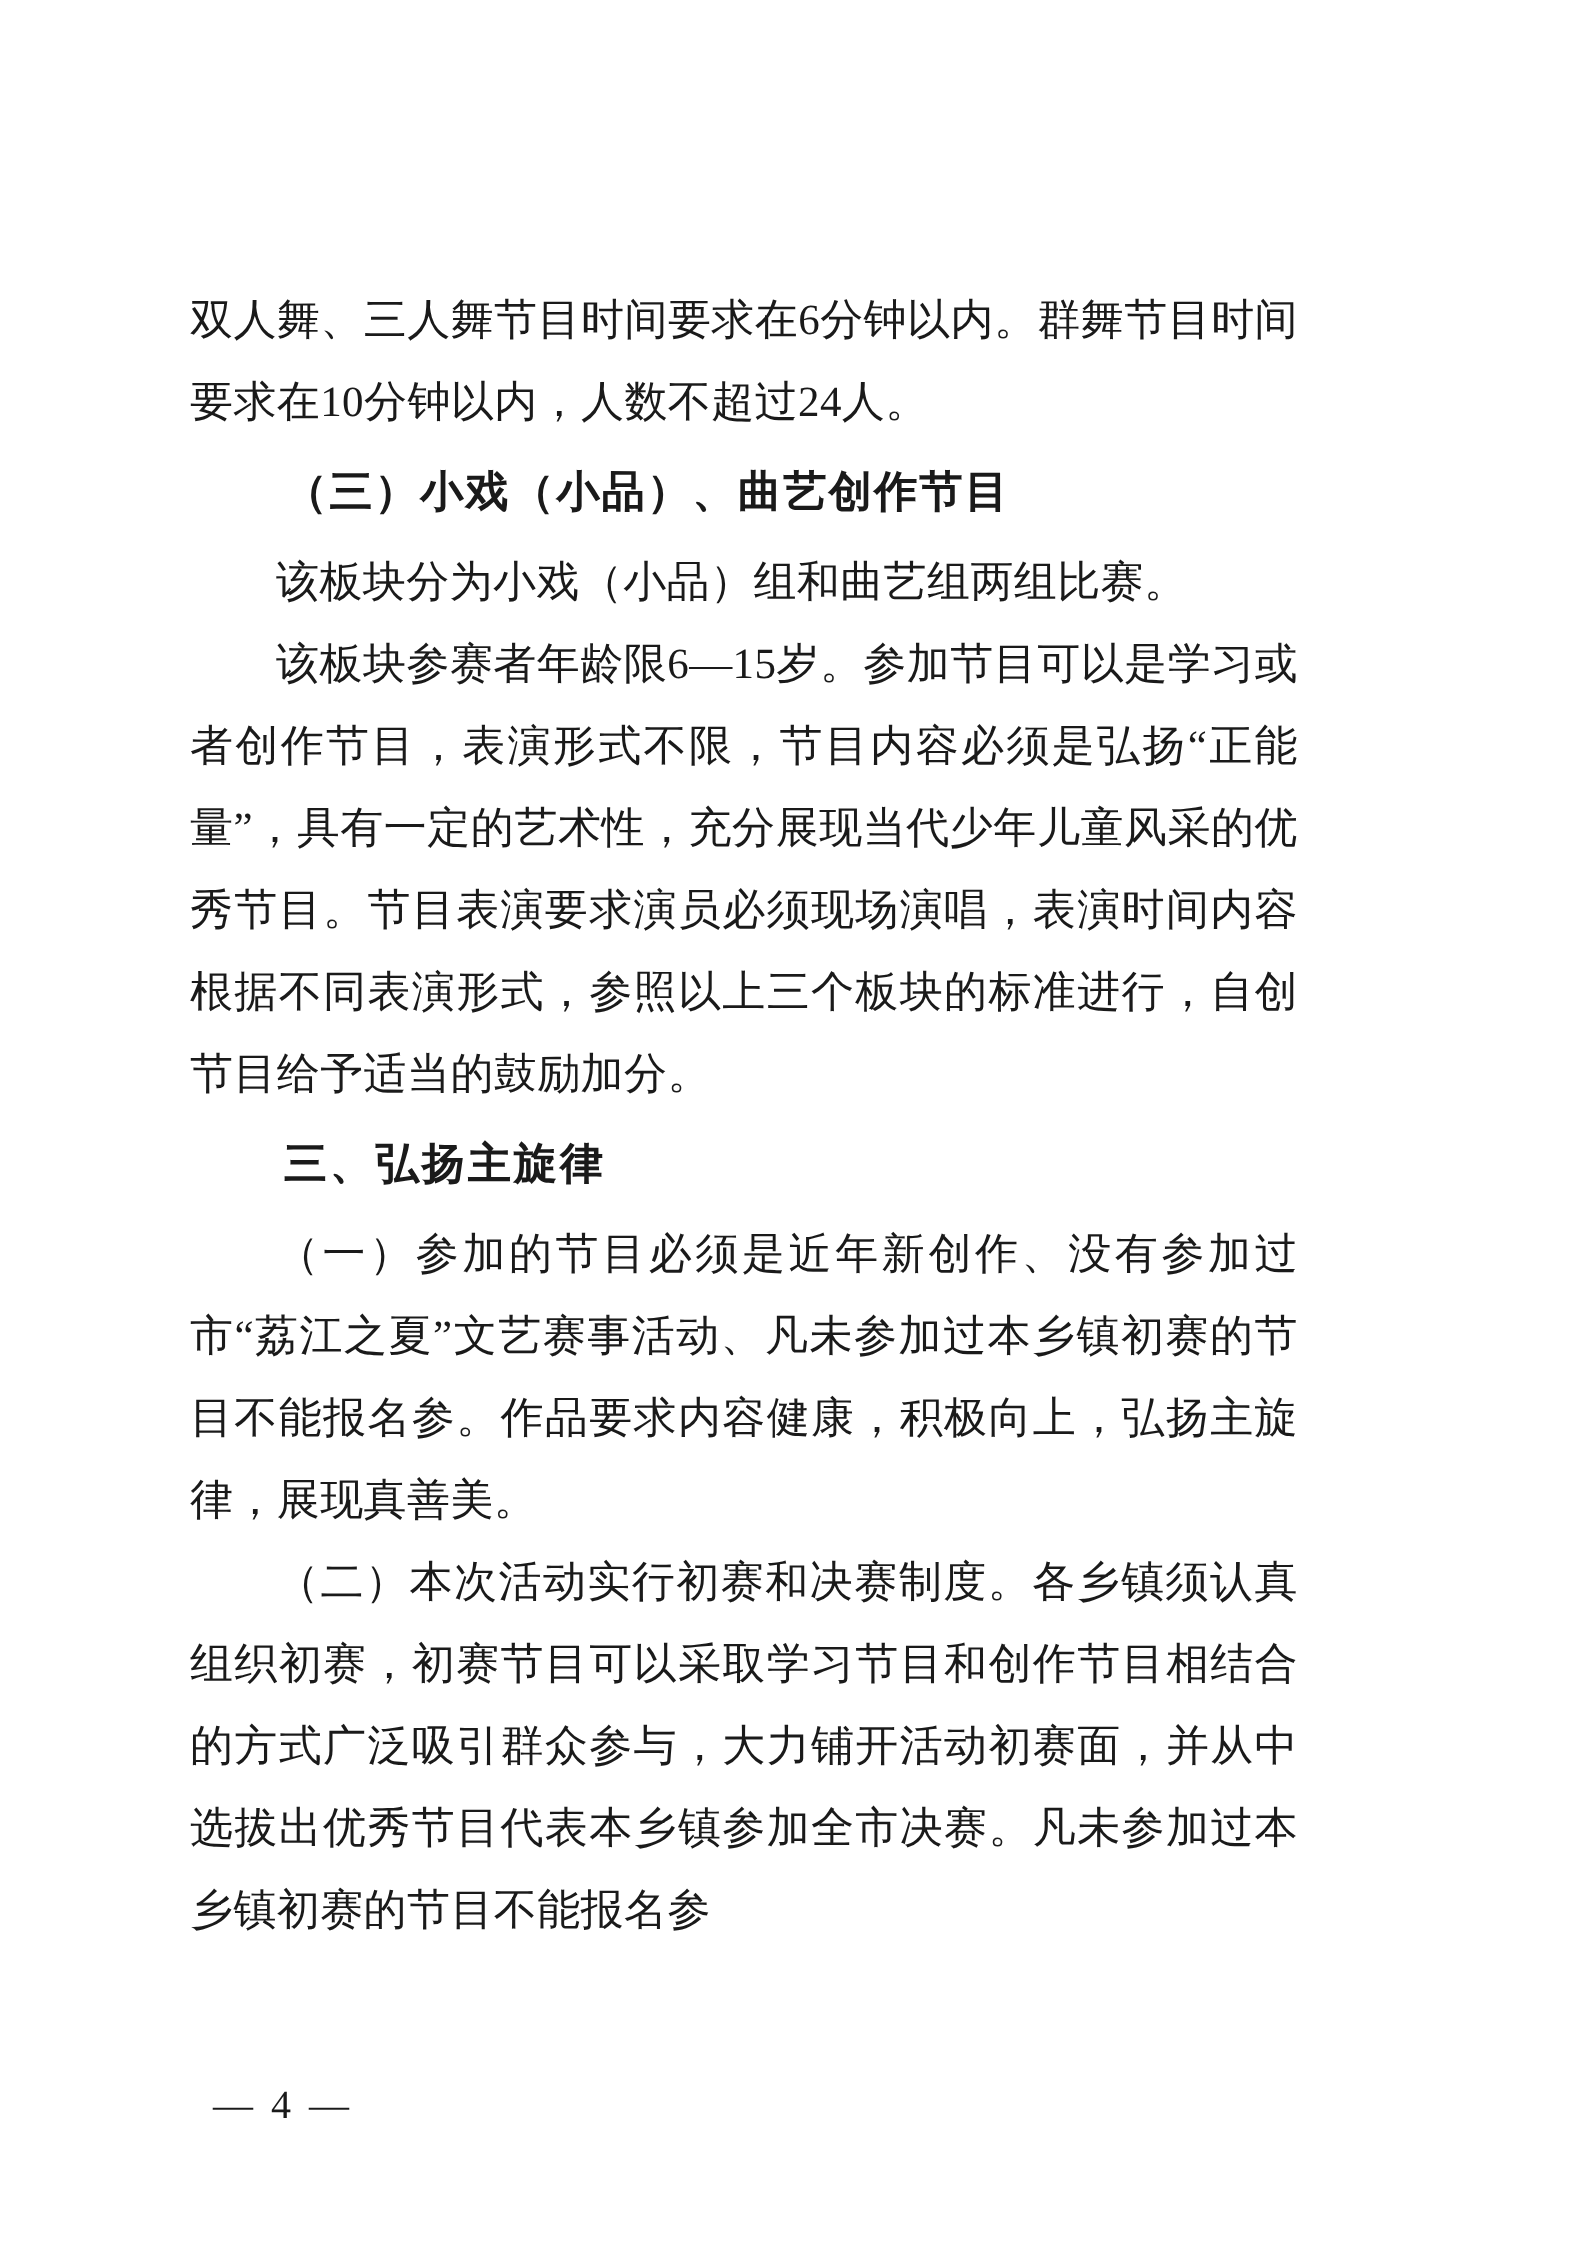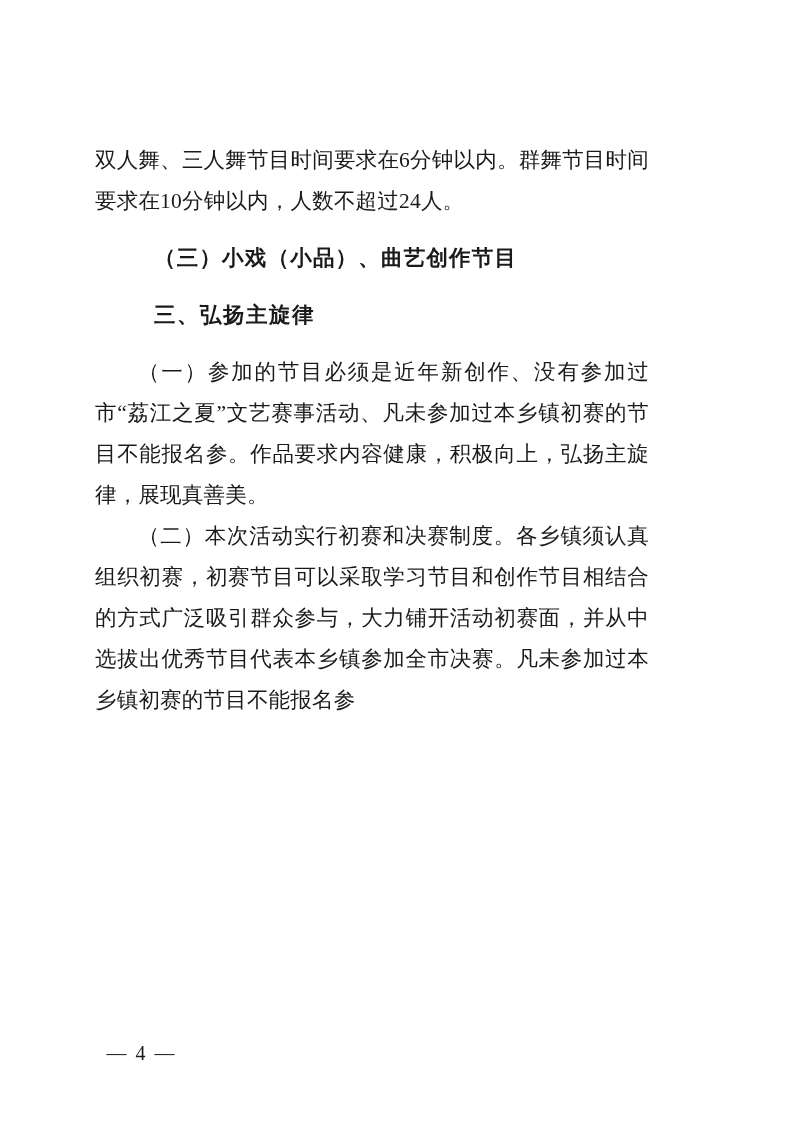--- a/index.html
+++ b/index.html
@@ -30,21 +30,21 @@
     letter-spacing: 0.2px;
   }
   p.para {
     margin: 0;
     text-indent: 2em;
   }
   p.para.noindent {
     text-indent: 0;
   }
   .heading {
-    margin: 16px;
+    margin: 4px;
     text-indent: 2em;
     font-weight: bold;
     letter-spacing: 1.5px;
   }
   .heading.sub {
     letter-spacing: 1.2px;
   }
   .footer {
     position: absolute;
     left: 0;
@@ -63,24 +63,26 @@
 </head>
 <body>
 
 <div class="page">
   <div class="doc-body">
 
     <p class="para noindent">双人舞、三人舞节目时间要求在6分钟以内。群舞节目时间要求在10分钟以内，人数不超过24人。</p>
 
     <p class="heading sub">（三）小戏（小品）、曲艺创作节目</p>
 
+    <p class="para">该板块分为小戏（小品）组和曲艺组两组比赛。</p>
 
 
 
 
+    <p class="para">该板块参赛者年龄限6—15岁。参加节目可以是学习或者创作节目，表演形式不限，节目内容必须是弘扬“正能量”，具有一定的艺术性，充分展现当代少年儿童风采的优秀节目。节目表演要求演员必须现场演唱，表演时间内容根据不同表演形式，参照以上三个板块的标准进行，自创节目给予适当的鼓励加分。</p>
 
     <p class="heading">三、弘扬主旋律</p>
 
     <p class="para">（一）参加的节目必须是近年新创作、没有参加过市“荔江之夏”文艺赛事活动、凡未参加过本乡镇初赛的节目不能报名参。作品要求内容健康，积极向上，弘扬主旋律，展现真善美。</p>
 
     <p class="para">（二）本次活动实行初赛和决赛制度。各乡镇须认真组织初赛，初赛节目可以采取学习节目和创作节目相结合的方式广泛吸引群众参与，大力铺开活动初赛面，并从中选拔出优秀节目代表本乡镇参加全市决赛。凡未参加过本乡镇初赛的节目不能报名参</p>
 
   </div>
 
   <div class="footer">

